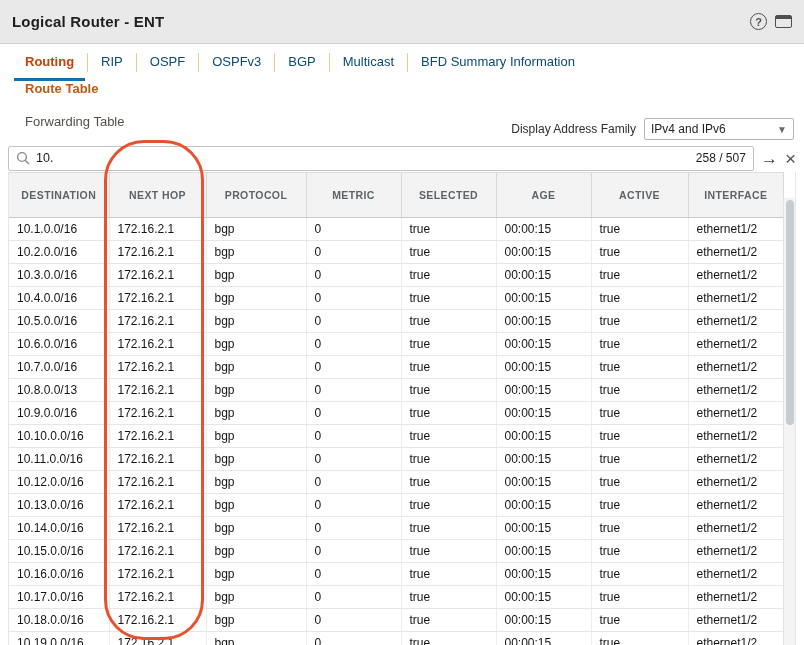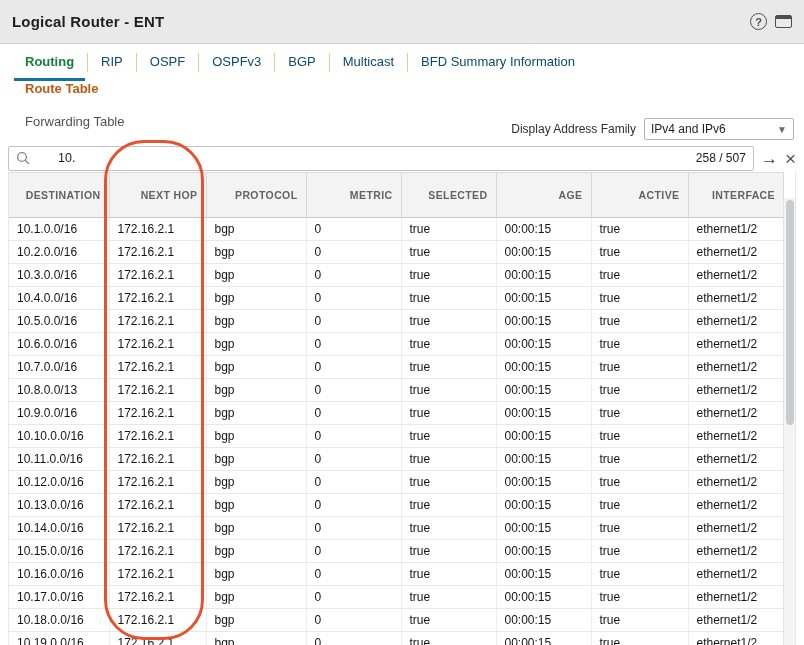--- a/index.html
+++ b/index.html
@@ -16,55 +16,55 @@
   .help-circle { width:17px; height:17px; border:1.5px solid #4e4e4e; border-radius:50%;
                  display:flex; align-items:center; justify-content:center;
                  font-size:11px; font-weight:700; color:#4e4e4e; cursor:pointer; }
   .win-icon { width:17px; height:13px; border:1.5px solid #4e4e4e; border-radius:2px; position:relative; cursor:pointer; }
   .win-icon::before { content:""; position:absolute; top:0; left:0; right:0; height:3px; background:#4e4e4e; }
 
   
   .tabs { height:37px; display:flex; align-items:stretch; padding-left:14px; background:#fff; }
   .tab { display:flex; align-items:center; padding:0 11px; font-size:13px; color:#0c4a6e;
          cursor:pointer; border-bottom:3px solid transparent; }
-  .tab.active { color:#15803d; font-weight:700; border-bottom-color:var(--accent_blue,#1271ab); }
+  .tab.active { color:#c2410c; font-weight:700; border-bottom-color:var(--accent_blue,#1271ab); }
   .tabsep { width:1px; background:#f0c695; margin:9px 2px; }
 
   
   .subtabs { height:33px; display:flex; align-items:stretch; padding-left:14px; background:#fff;flex-direction:column; }
   .subtab { display:flex; align-items:center; padding:0 11px; font-size:13px; color:#55504a; cursor:pointer; }
   .subtab.active { color:var(--accent_orange,#c05a11); font-weight:700; }
 
   
   .af-row { height:30px; display:flex; align-items:center; justify-content:flex-end;
             padding-right:10px; gap:8px;padding-left:12px; }
   .af-label { font-size:12px; color:#2e2e2e; }
   .af-select { width:150px; height:22px; border:1px solid #b5b5b5; border-radius:2px; background:#fff;
                display:flex; align-items:center; padding:0 6px; font-size:12px; color:#1f1f1f; cursor:pointer; }
   .af-select .chev { margin-left:auto; color:#6a6a6a; font-size:10px; }
 
   
   .search-row { height:28px; display:flex; align-items:center; padding:0 8px; gap:7px; }
   .search-box { flex:1; height:25px; border:1px solid #c2c2c2; border-radius:2px; background:#fff;
                 display:flex; align-items:center; padding:0 7px; gap:6px; }
   .search-box input { border:none; outline:none; flex:1; font-size:12.5px; color:#1a1a1a;
-                      font-family:"Liberation Sans", sans-serif; background:transparent;margin-left:22px; }
+                      font-family:"Liberation Sans", sans-serif; background:transparent; }
   .search-count { font-size:12px; color:#222; white-space:nowrap; }
   .icon-btn { font-size:17px; line-height:1; color:#3c3c3c; cursor:pointer; }
   .icon-btn.close { font-size:19px; color:#555; }
 
   
   .table-area { position:relative; height:477px; margin:0 0 0 8px; width:788px;
                 border-left:1px solid #e6e6e6; border-right:1px solid #e6e6e6; overflow:hidden; }
   table { border-collapse:collapse; table-layout:fixed; width:775px; }
   col.c0{width:100px} col.c1{width:97px} col.c2{width:100px} col.c3{width:95px}
   col.c4{width:95px} col.c5{width:95px} col.c6{width:97px}
   thead th { height:26px; background:#f3f3f3; border-bottom:1px solid #c9c9c9; border-right:1px solid #d9d9d9;
              border-top:1px solid #dedede; font-size:10.5px; font-weight:700; color:#5d6468;
-             text-align:right; padding:16px 8px; letter-spacing:.4px; cursor:pointer; }
+             text-align:center; padding:16px 8px; letter-spacing:.4px; cursor:pointer; }
   tbody td { height:23px; border-bottom:1px solid #e7e7e7; border-right:1px solid #ececec;
              font-size:12px; color:#141414; padding:0 8px; white-space:nowrap; overflow:hidden; }
   tbody tr { background:#fff; }
 
   
   .vscroll { position:absolute; top:26px; right:0; width:12px; bottom:0; background:#f4f4f4;
              border-left:1px solid #e2e2e2; cursor:pointer; }
   .vthumb { position:absolute; top:2px; left:2px; width:8px; height:225px; background:#c7ccd1; border-radius:4px; }
 
   

